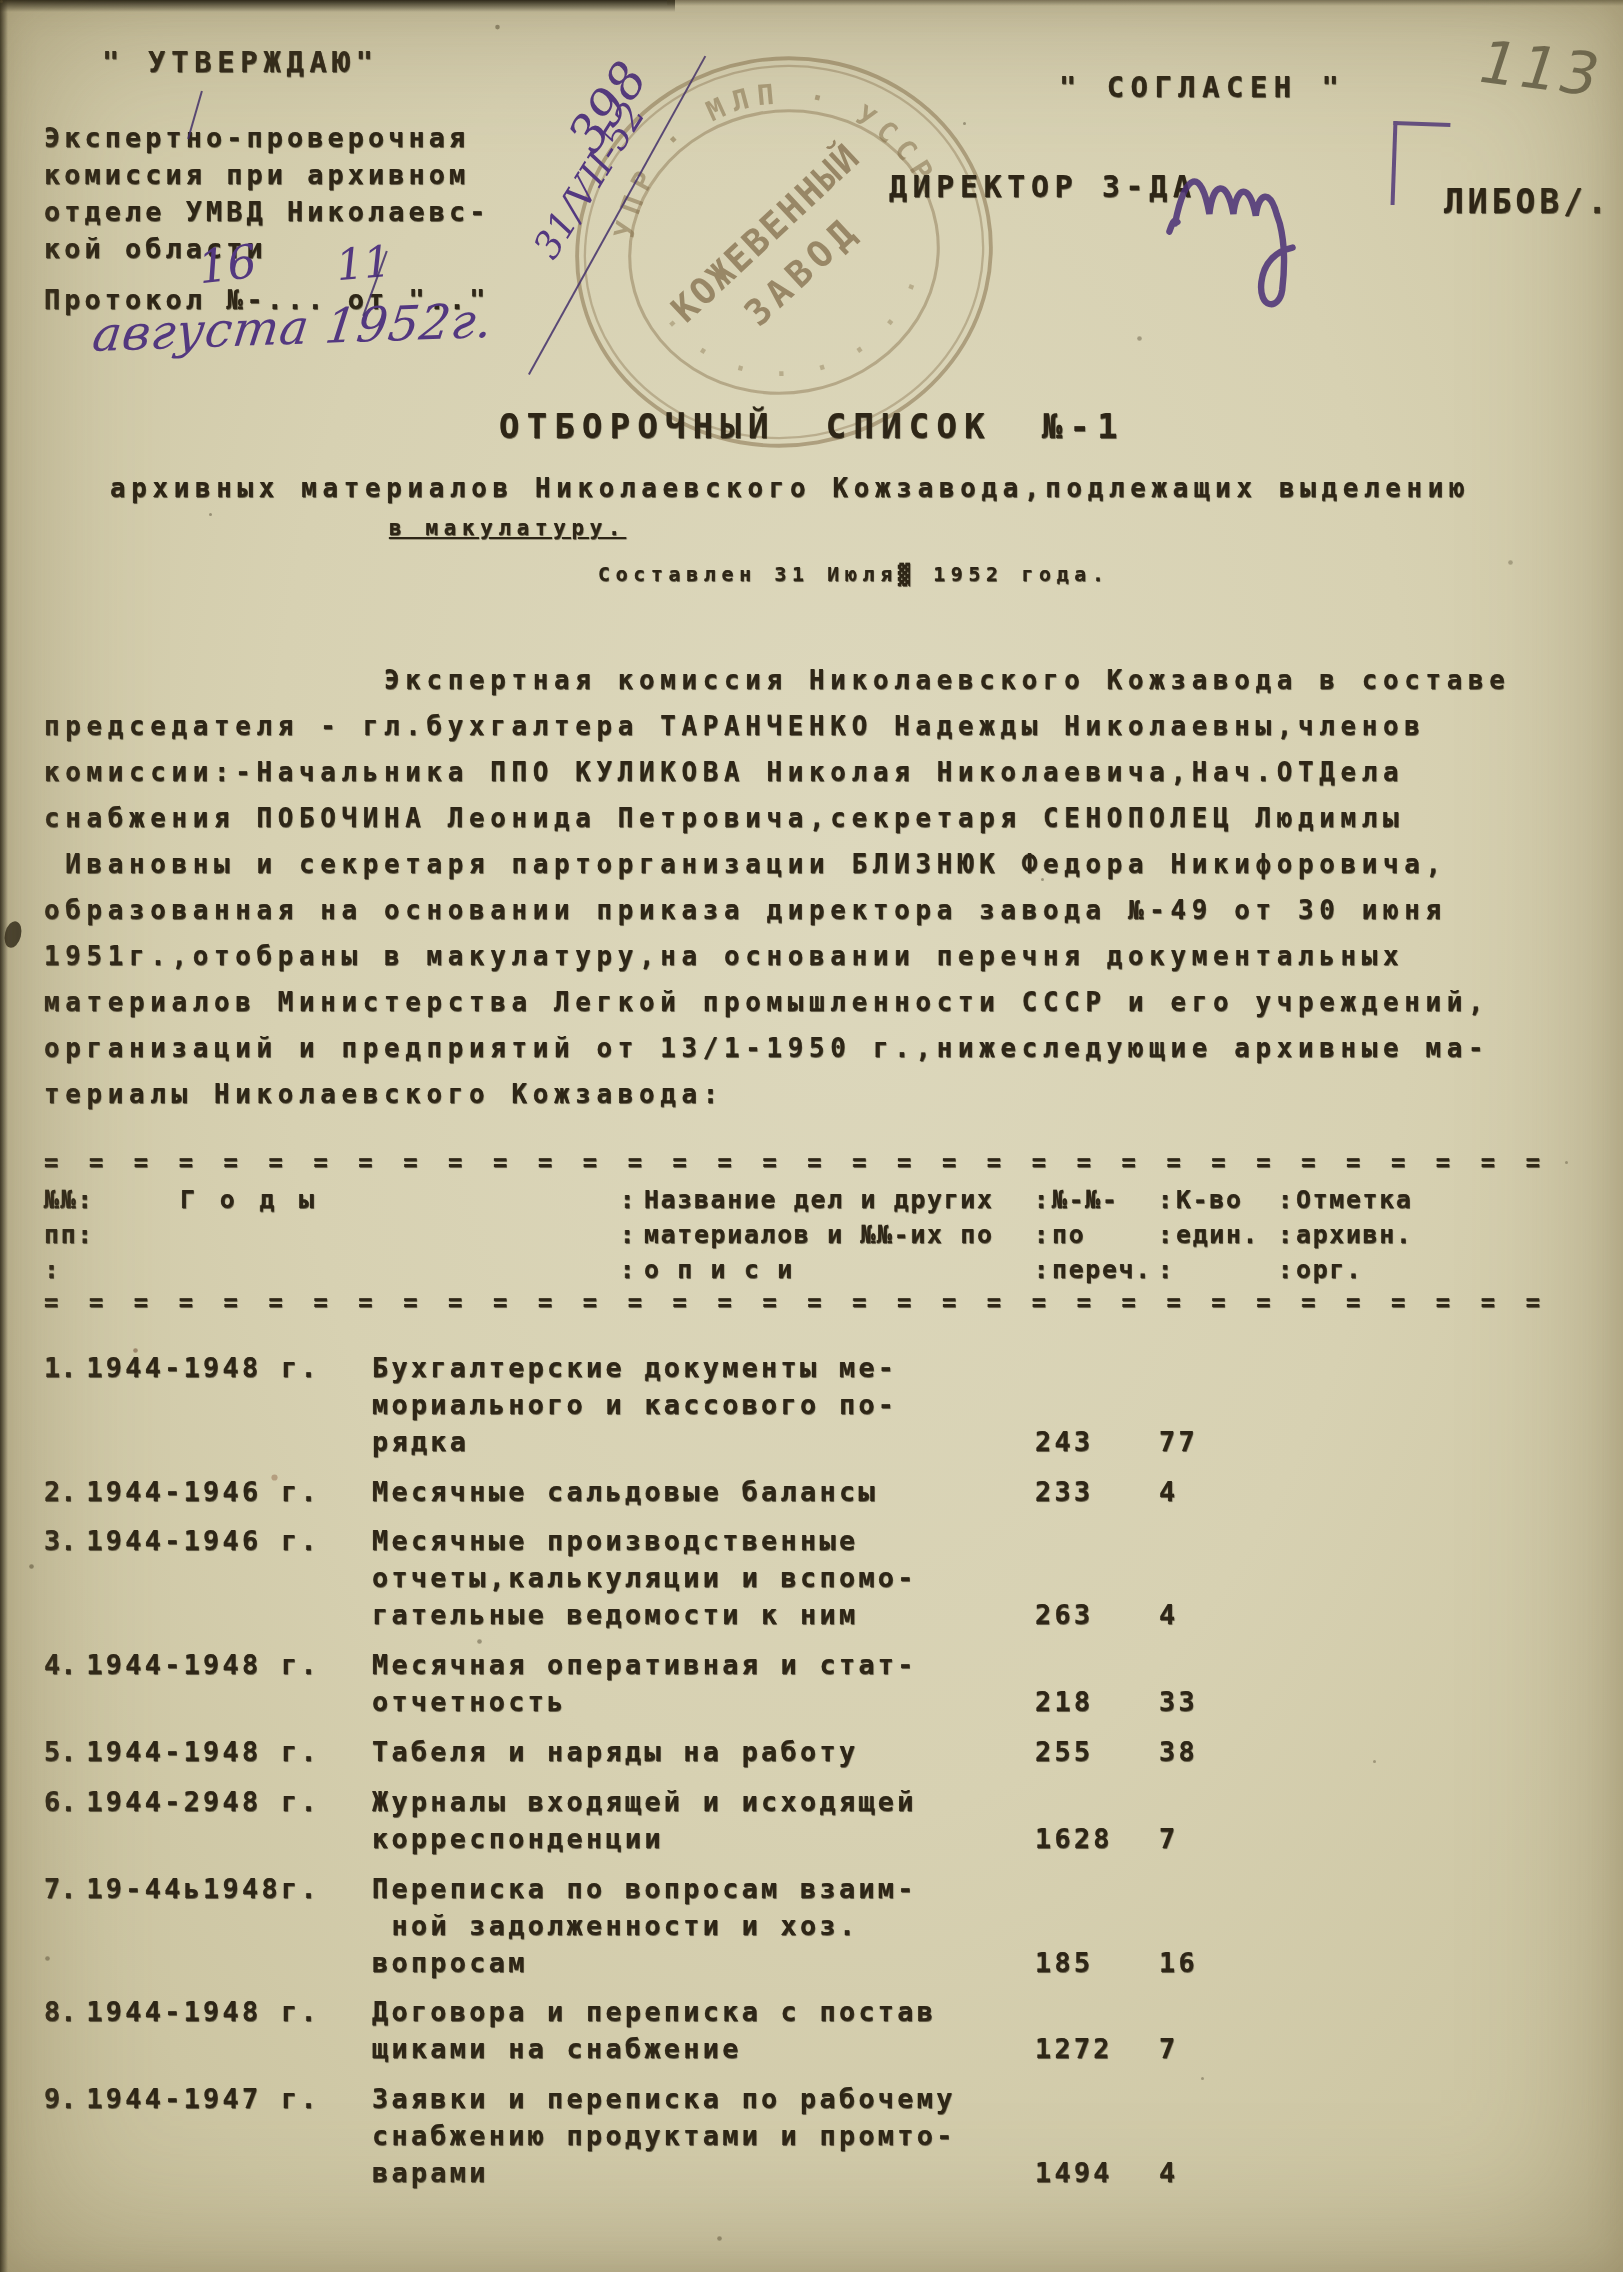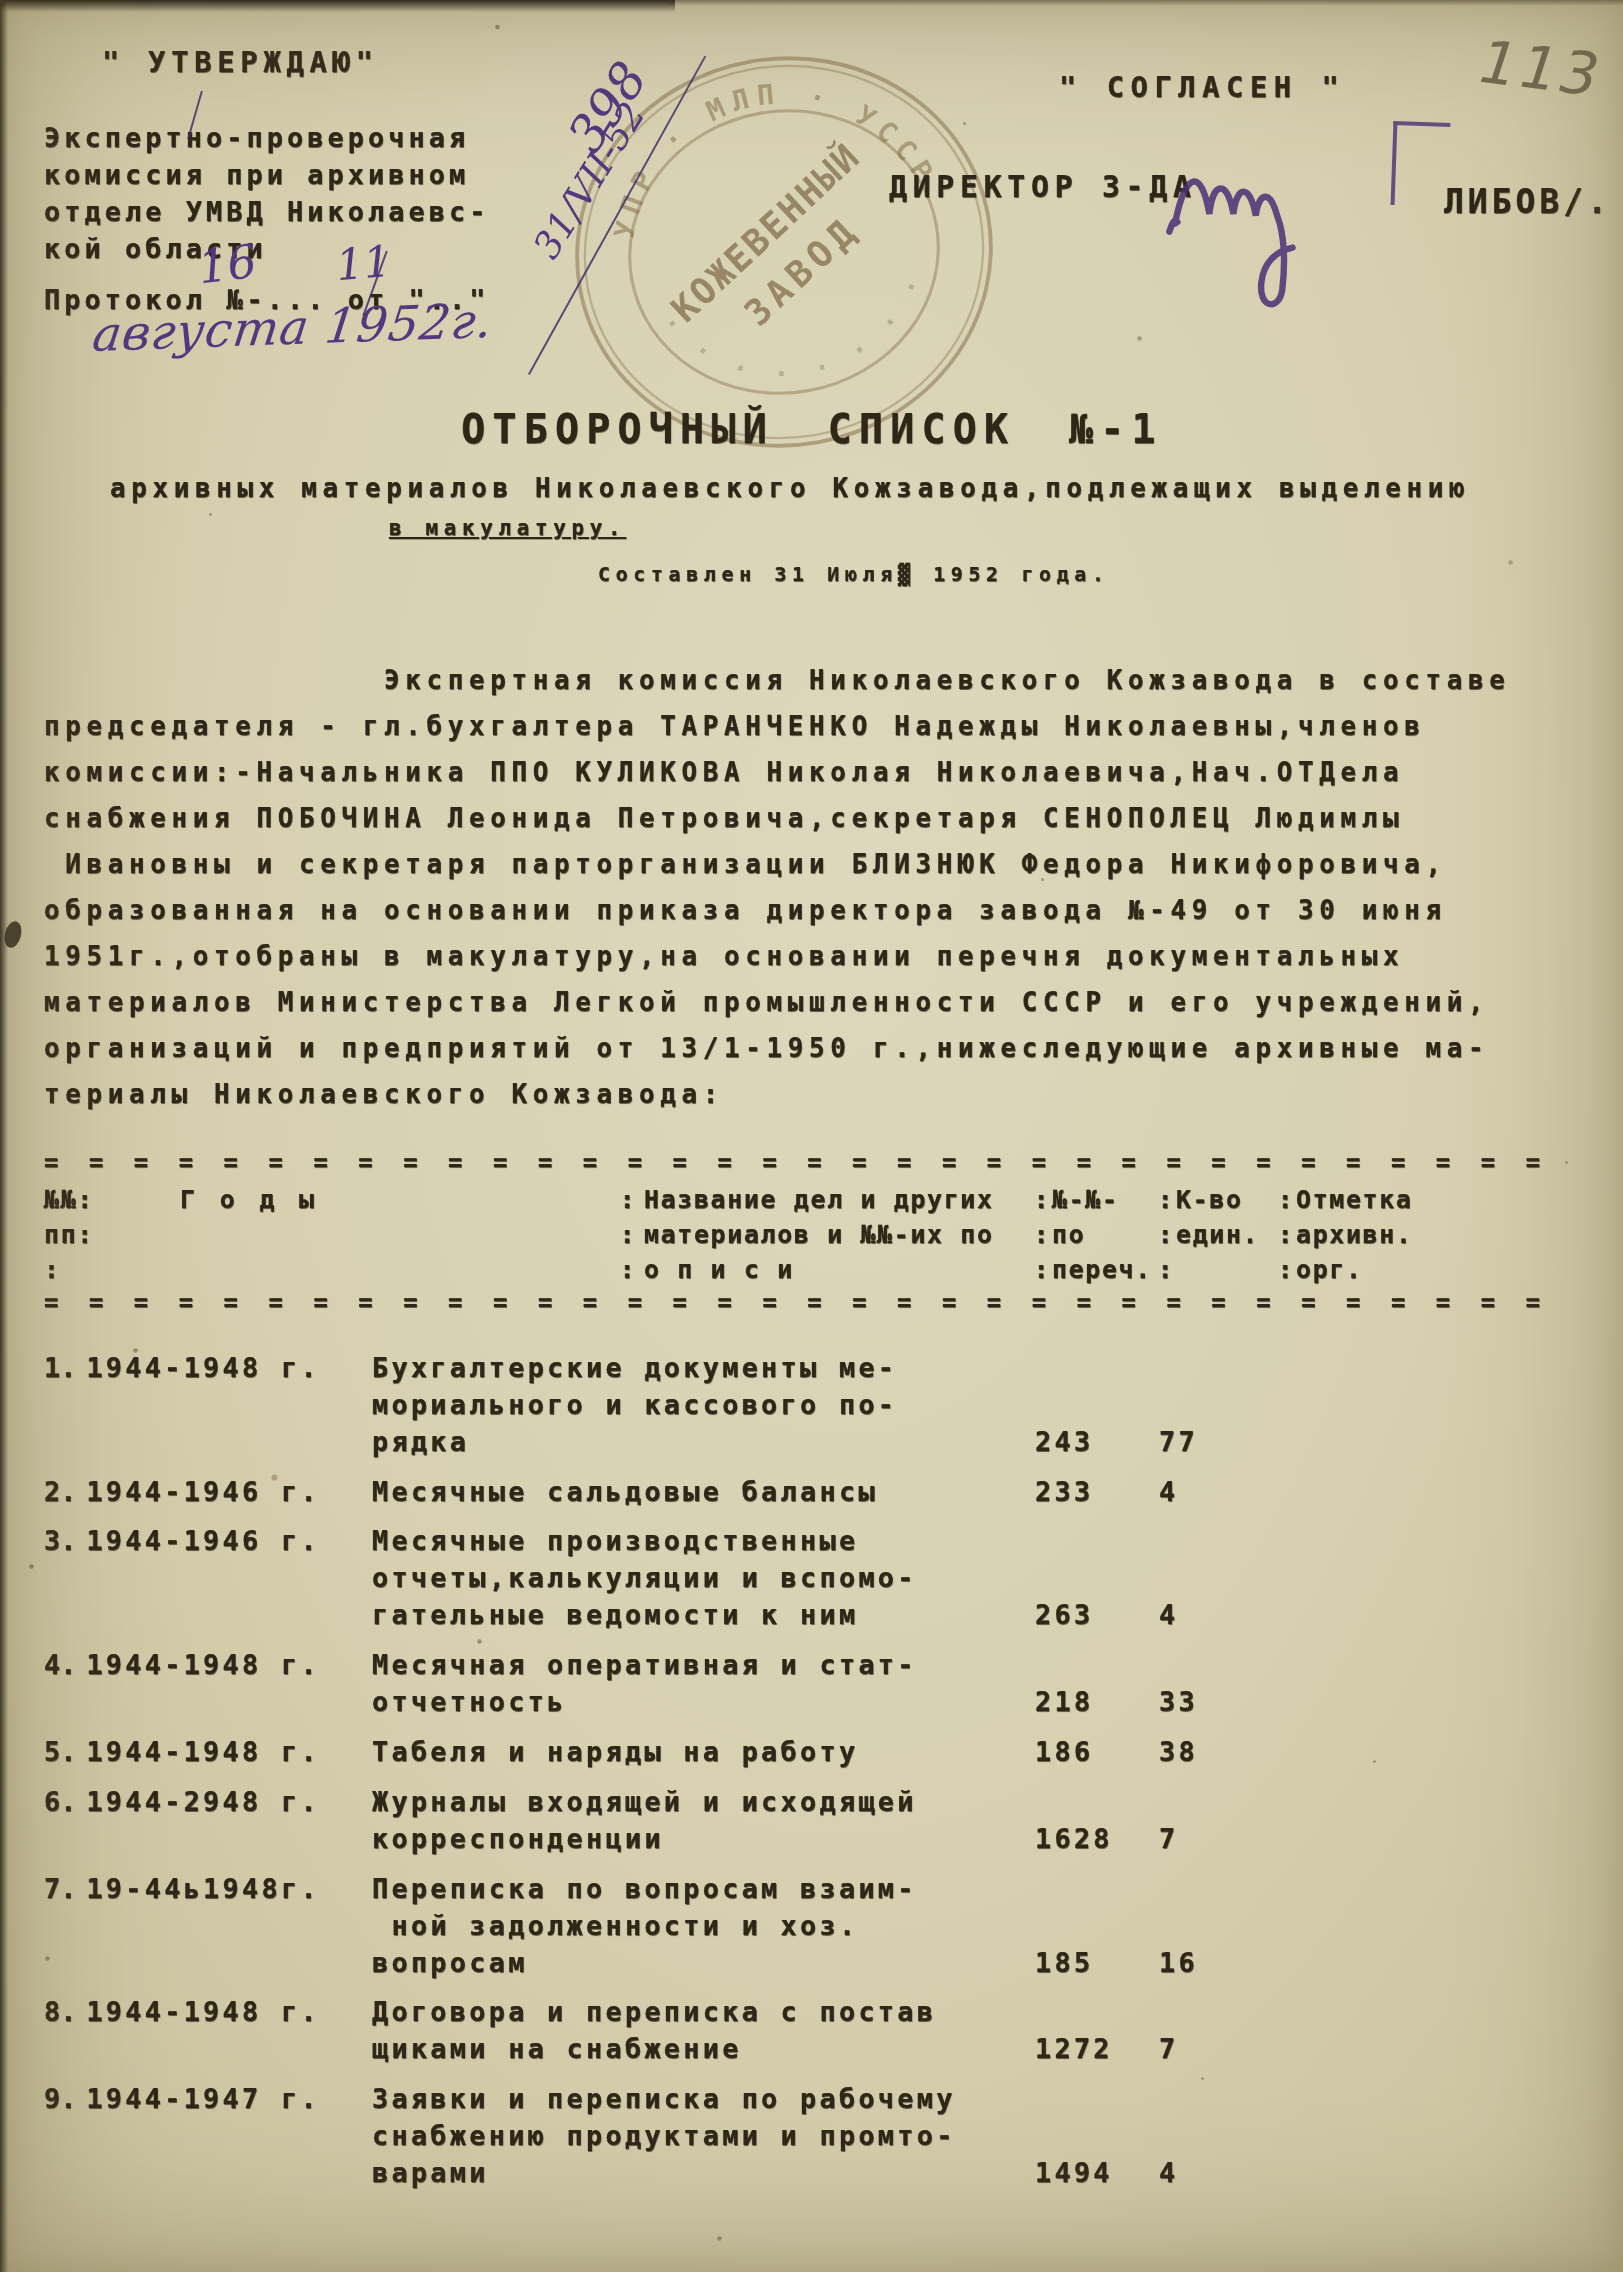--- a/index.html
+++ b/index.html
@@ -38,21 +38,21 @@
   .hw{position:absolute;font-family:"DejaVu Serif", serif;font-style:italic;color:#533880;}
   .pencil{font-family:"DejaVu Sans", sans-serif;font-style:italic;color:#6f6a52;}
   .stroke{position:absolute;background:#43306b;opacity:.85;}
 
   .hdr-left{left:44px;top:44px;font-size:27px;line-height:37px;letter-spacing:4px;}
   .hdr-left .approve{margin-left:58px;margin-bottom:38px;font-size:29px;letter-spacing:5.6px;}
   .hdr-left .protocol{margin-top:14.4px;}
   .agree-label{left:1059px;top:70px;font-size:29px;letter-spacing:6.4px;}
   .director{left:889px;top:169px;font-size:30px;letter-spacing:5.6px;}
   .libov{left:1444px;top:182px;font-size:33px;letter-spacing:4px;}
-  .title{left:0;right:0;top:406px;text-align:center;font-size:40px;letter-spacing:7.2px;word-spacing:22.4px;}
+  .title{left:0;right:0;top:406px;text-align:center;font-size:34px;letter-spacing:7.2px;word-spacing:22.4px;}
   .sub1{left:110px;top:473px;font-size:26px;letter-spacing:5.6px;}
   .sub2{left:389px;top:516px;font-size:21px;letter-spacing:5.6px;text-decoration:underline;}
   .composed{left:598px;top:562px;font-size:20px;letter-spacing:5.6px;}
   .para{left:44px;top:657px;font-size:26px;line-height:46px;letter-spacing:5.6px;}
 
   
   .table{position:absolute;left:44px;top:1149px;width:1543px;}
   .sep{font-size:24px;line-height:29px;letter-spacing:8px;white-space:pre;overflow:hidden;height:30px;}
   .thead{display:grid;grid-template-columns:76px 492px 32px 388px 20px 104px 20px 100px 20px auto;
     font-size:25px;line-height:35px;letter-spacing:1.6px;margin:3.2px 0 1.6px 0;}
@@ -227,21 +227,21 @@
           <div class="desc">Месячная оперативная и стат-
 отчетность</div>
           <div class="numcell">218</div>
           <div class="numcell">33</div>
           <div></div>
         </div>
         <div class="trow">
           <div>5.</div>
           <div class="years">1944-1948 г.</div>
           <div class="desc">Табеля и наряды на работу</div>
-          <div class="numcell">186</div>
+          <div class="numcell">255</div>
           <div class="numcell">38</div>
           <div></div>
         </div>
         <div class="trow">
           <div>6.</div>
           <div class="years">1944-2948 г.</div>
           <div class="desc">Журналы входящей и исходящей
 корреспонденции</div>
           <div class="numcell">1628</div>
           <div class="numcell">7</div>

